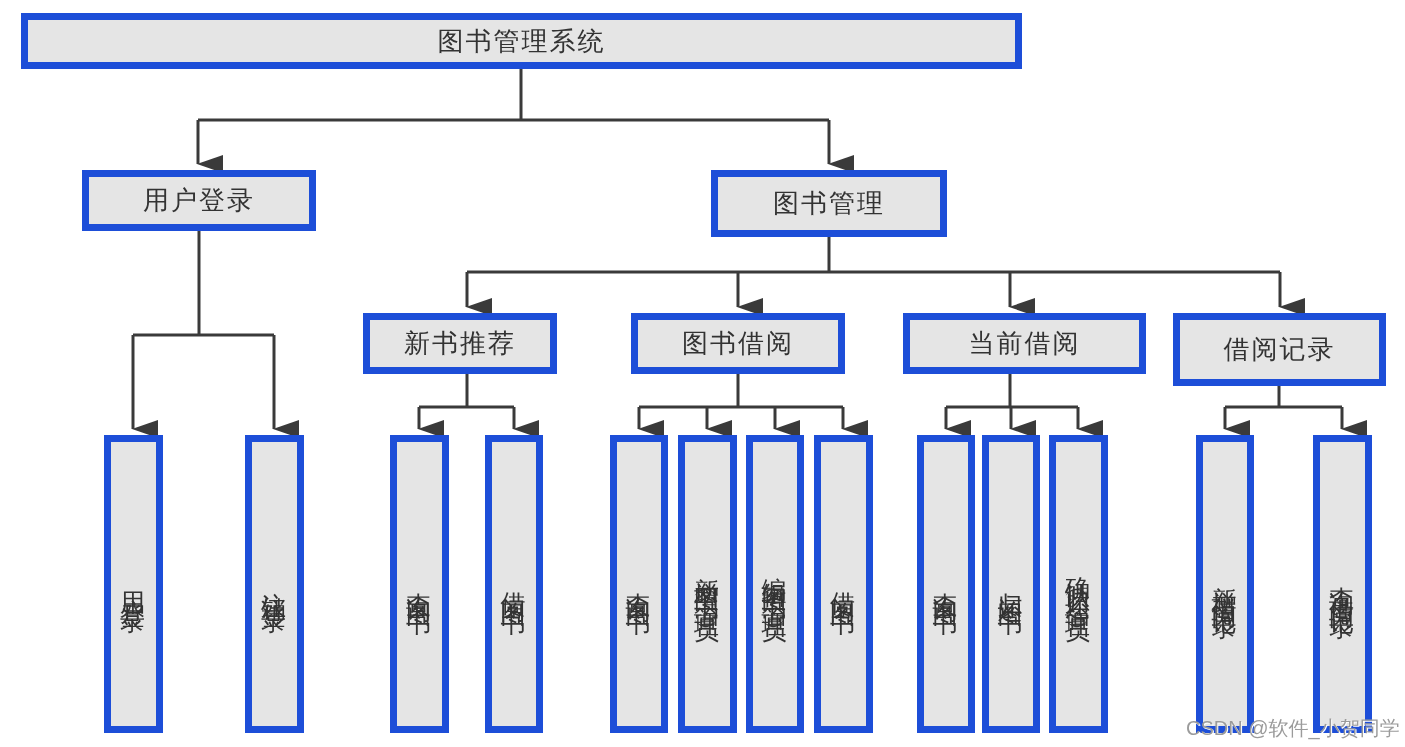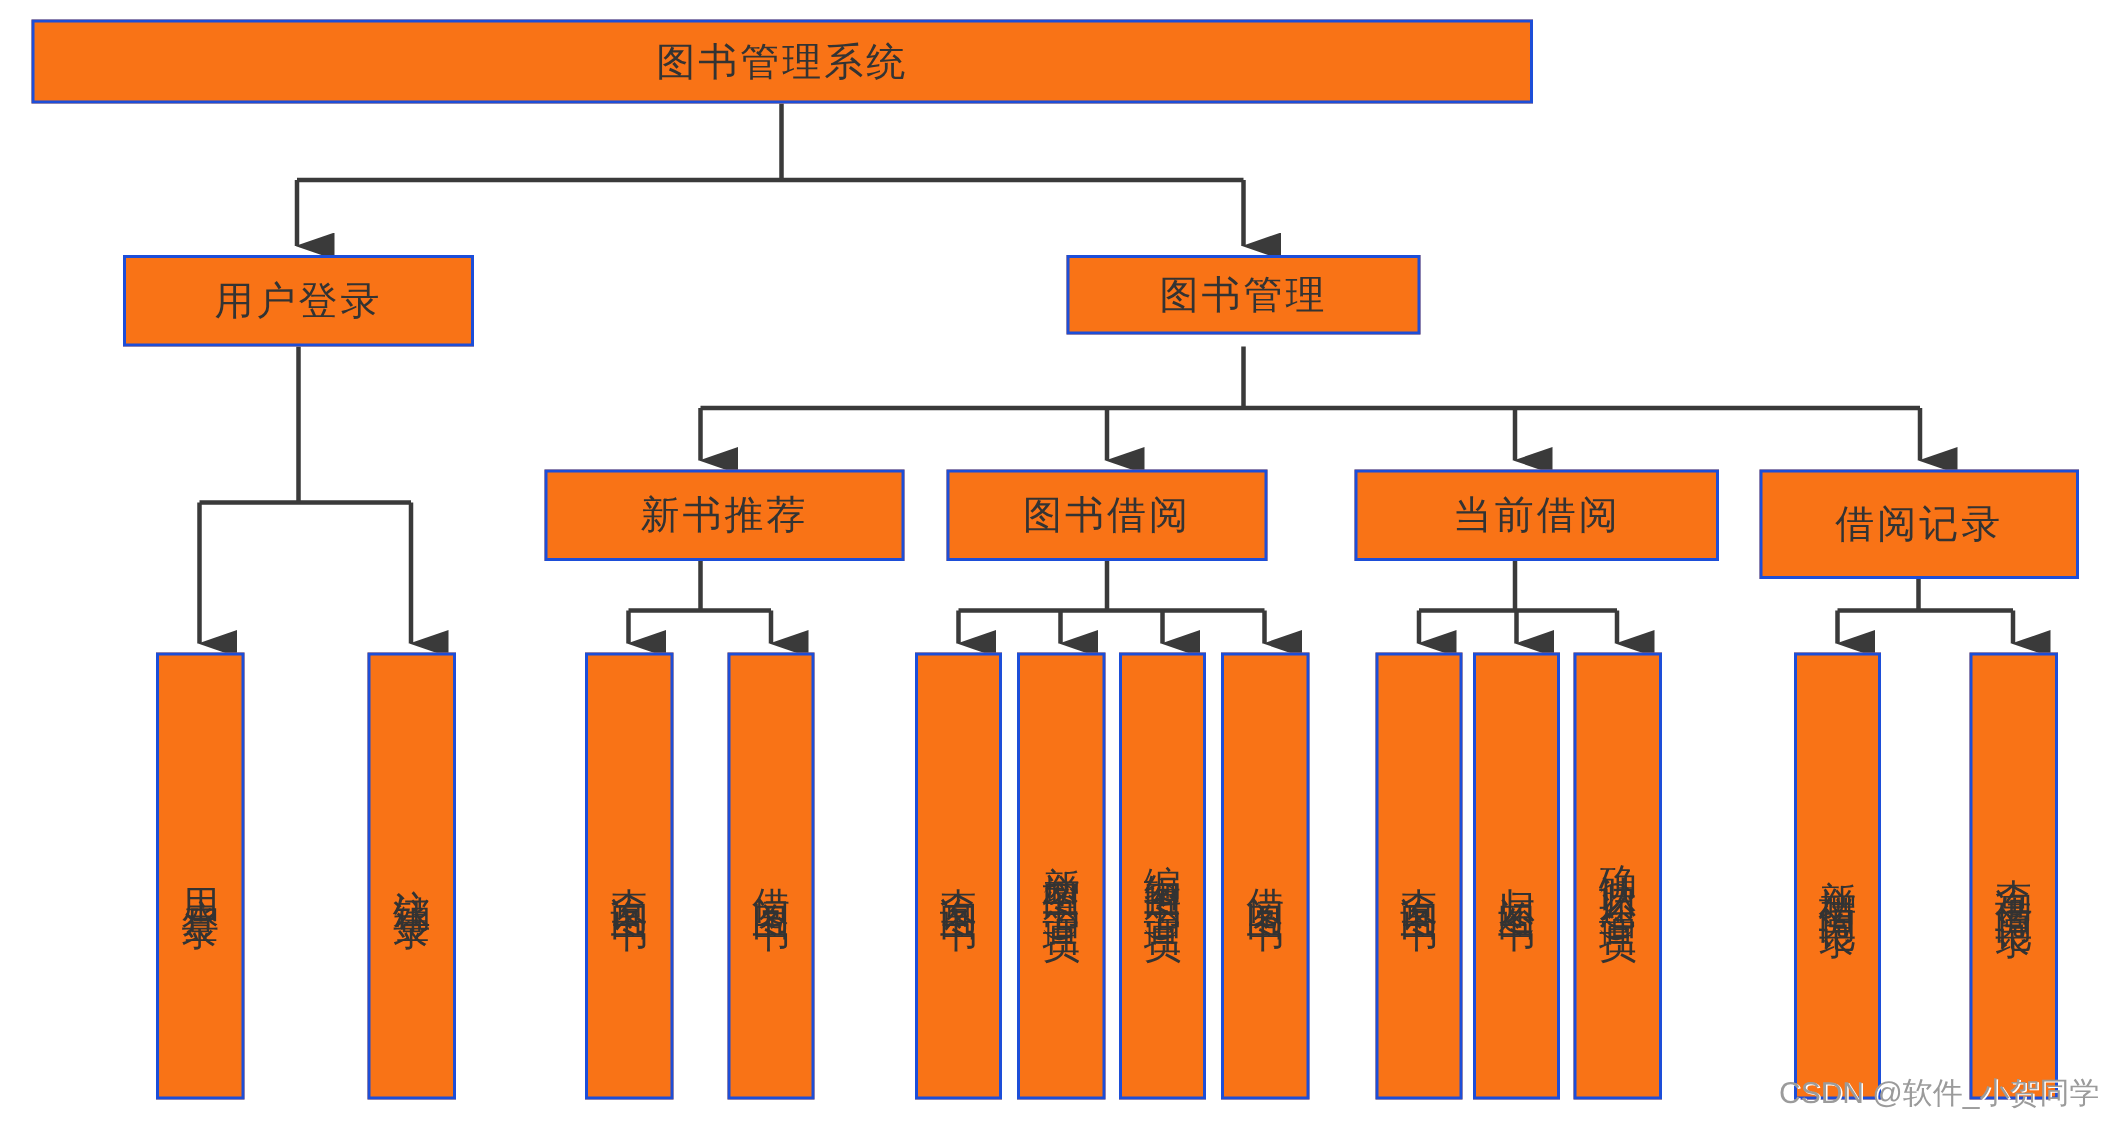--- a/index.html
+++ b/index.html
@@ -18,22 +18,22 @@
   #connectors {
     position: absolute;
     left: 0; top: 0;
     width: 1405px;
     height: 747px;
     z-index: 1;
   }
   .node {
     position: absolute;
     box-sizing: border-box;
-    border: 2px solid #1d4ed8;
-    background: #f97316;
+    border: 7px solid #1d4ed8;
+    background: #e5e5e5;
     color: #333333;
     display: flex;
     align-items: center;
     justify-content: center;
     z-index: 2;
   }
   .hnode {
     font-size: 26px;
     letter-spacing: 2px;
     text-align: center;
@@ -117,23 +117,23 @@
     <g>
       <path class="conn" d="M1279 374 V407 M1225 407 H1342"></path>
       <path class="conn" d="M1225 407 V429" marker-end="url(#arrow)"></path>
       <path class="conn" d="M1342 407 V429" marker-end="url(#arrow)"></path>
     </g>
   </svg>
 
   <div class="node hnode" style="left:21px; top:13px; width:1001px; height:56px;">图书管理系统</div>
 
   <div class="node hnode" style="left:82px; top:170px; width:234px; height:61px;">用户登录</div>
-  <div class="node hnode" style="left:711px; top:170px; width:236px; height:53px;font-family:Liberation Serif, serif;">图书管理</div>
+  <div class="node hnode" style="left:711px; top:170px; width:236px; height:67px;font-family:Liberation Serif, serif;">图书管理</div>
 
-  <div class="node hnode" style="left:363px; top:313px; width:240px; height:61px;">新书推荐</div>
+  <div class="node hnode" style="left:363px; top:313px; width:194px; height:61px;">新书推荐</div>
   <div class="node hnode" style="left:631px; top:313px; width:214px; height:61px;font-family:Liberation Mono, monospace;">图书借阅</div>
   <div class="node hnode" style="left:903px; top:313px; width:243px; height:61px;">当前借阅</div>
   <div class="node hnode" style="left:1173px; top:313px; width:213px; height:73px;">借阅记录</div>
 
   <div class="node leaf" style="left:104px; width:59px;">用户登录</div>
   <div class="node leaf" style="left:245px; width:59px;">注销登录</div>
 
   <div class="node leaf" style="left:390px; width:59px;">查询图书</div>
   <div class="node leaf" style="left:485px; width:58px;">借阅图书</div>
 

